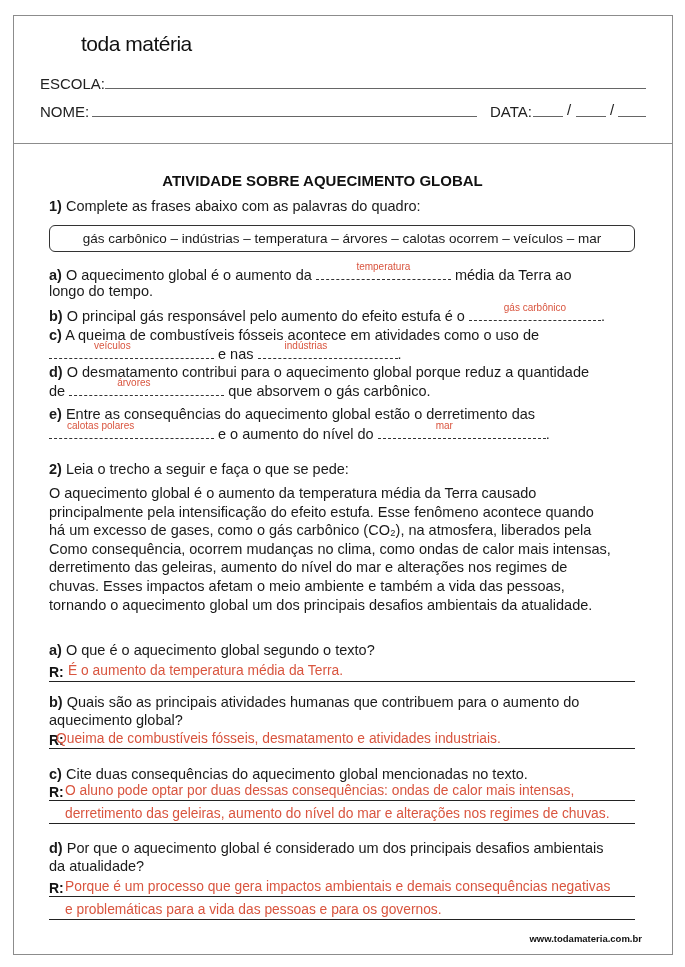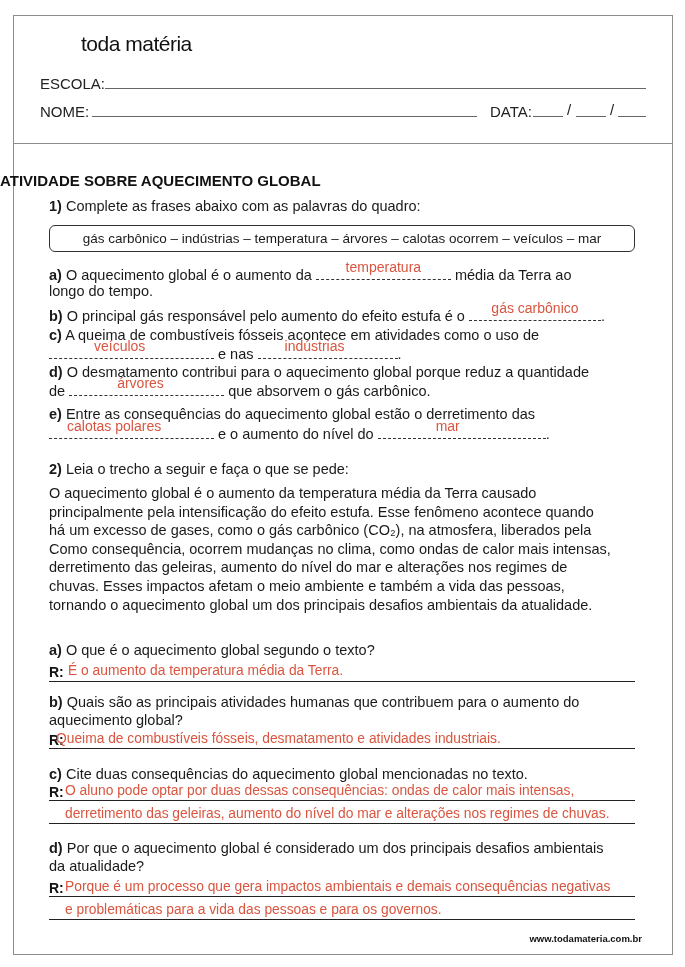--- a/index.html
+++ b/index.html
@@ -3,26 +3,26 @@
 <meta charset="utf-8">
 <style>
   * { box-sizing: border-box; margin: 0; padding: 0; }
   html, body { width: 685px; height: 967px; background: #ffffff; overflow: hidden; }
   body { position: relative; font-family: "Liberation Sans", sans-serif; color: #1a1a1a; }
   .frame { position: absolute; left: 13px; top: 15px; width: 660px; height: 940px; border: 1.5px solid #8c8c8c; }
   .header-sep { position: absolute; left: 13px; top: 143px; width: 660px; height: 0; border-top: 1.5px solid #8c8c8c; }
   .logo { position: absolute; left: 37px; top: 32px; font-size: 21px; font-weight: normal; letter-spacing: -0.5px; color: #111; margin-left: 44px; }
   .field-label { position: absolute; font-size: 15px; color: #222; }
   .field-line { position: absolute; height: 0; border-top: 1px solid #666; }
-  .title { position: absolute; left: 0; width: 645px; top: 172px; font-size: 15px; font-weight: bold; color: #111; }
+  .title { position: absolute; left: 0; width: 645px; top: 172px; text-align: center; font-size: 15px; font-weight: bold; color: #111; }
   .txt { position: absolute; left: 49px; font-size: 14.5px; line-height: 18px; color: #1a1a1a; white-space: nowrap; }
   .txt b { font-weight: bold; }
   .wordbox { position: absolute; left: 49px; top: 225px; width: 586px; height: 27px; border: 1.3px solid #333; border-radius: 6px; font-size: 13.5px; line-height: 25px; text-align: center; color: #1a1a1a; }
   .blank { position: relative; display: inline-block; border-bottom: 1.5px dashed #333; height: 16px; vertical-align: baseline; text-align: center; }
-  .blank .fill { position: absolute; left: 0; right: 0; top: -6px; color: #d9553f; font-size: 14px; text-align: center; }
+  .blank .fill { position: absolute; left: 0; right: 0; top: -6px; color: #d9553f; font-size: 10px; text-align: center; }
   .para { position: absolute; left: 49px; width: 590px; font-size: 14.5px; line-height: 18.6px; color: #1a1a1a; }
   .rline { position: absolute; left: 49px; width: 586px; height: 0; border-top: 1.5px solid #222; }
   .rlabel { position: absolute; left: 49px; font-size: 14px; font-weight: bold; color: #111; }
   .rtext { position: absolute; font-size: 13.8px; color: #d9553f; white-space: nowrap; }
   .footer { position: absolute; right: 43px; top: 933px; font-size: 9.5px; font-weight: bold; color: #111; }
 </style>
 </head>
 <body>
 
 <div class="frame"></div>

